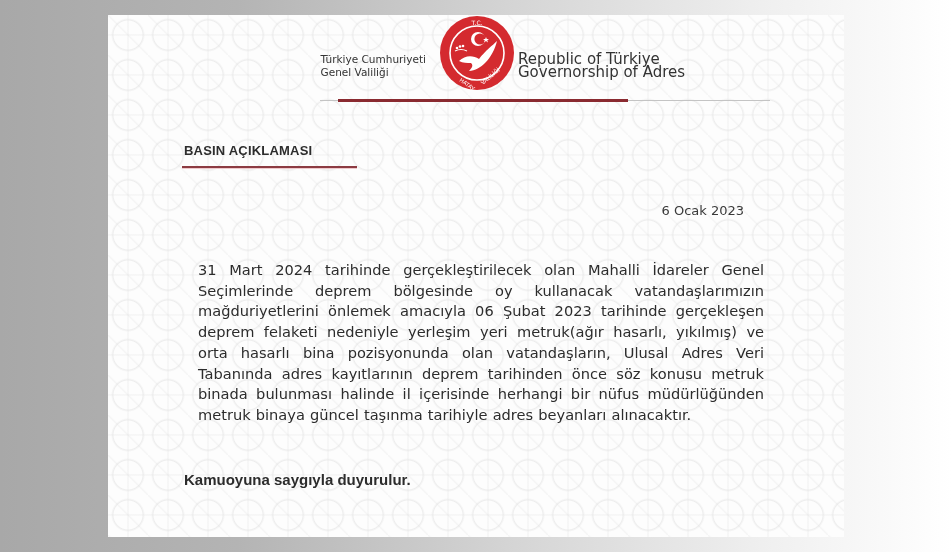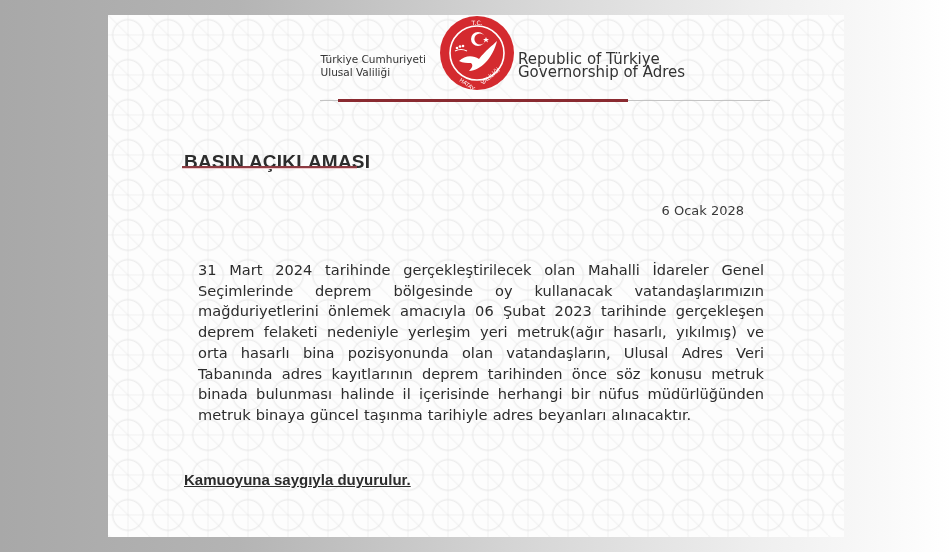--- a/index.html
+++ b/index.html
@@ -30,52 +30,52 @@
   .logo {
     position: absolute; left: 331px; top: 0px; width: 76px; height: 76px;
   }
   .divider {
     position: absolute; left: 212px; top: 85px; width: 450px; height: 1px; background: #c4c4c4;
   }
   .divider-accent {
     position: absolute; left: 230px; top: 84px; width: 290px; height: 3px; background: #8a2a30;
   }
   .title {
-    position: absolute; left: 76px; top: 136px;
+    position: absolute; left: 76px; top: 128px;
     font-family: "Liberation Sans", sans-serif; font-weight: bold;
-    font-size: 19px; letter-spacing: 0.2px; color: #2d2d2d;
+    font-size: 13px; letter-spacing: 0.2px; color: #2d2d2d;
   }
   .title-underline {
     position: absolute; left: 74px; top: 151px; width: 175px; height: 2px; background: #8c3b42;
     box-shadow: 0 1px 0 #f0c9cc;
   }
   .date {
     position: absolute; right: 100px; top: 188px;
     font-size: 13px; color: #3a3a3a;
   }
   .body-text {
     position: absolute; left: 90px; top: 245px; width: 566px;
     font-size: 14.6px; line-height: 20.7px; color: #2c2c2c;
     text-align: justify; text-align-last: left;
     hyphens: none; word-spacing: 0.5px;
   }
   .closing {
     position: absolute; left: 76px; top: 456px;
     font-family: "Liberation Sans", sans-serif; font-weight: bold;
-    font-size: 15px; color: #2c2c2c; text-decoration: underline;
+    font-size: 15px; color: #2c2c2c;
   }
 </style>
 </head>
 <body>
 
 <div class="doc">
 
   <div class="header-left">
     <div>Türkiye Cumhuriyeti</div>
-    <div>Ulusal Valiliği</div>
+    <div>Genel Valiliği</div>
   </div>
 
   <div class="logo">
     <svg width="76" height="76" viewBox="0 0 76 76">
       <circle cx="38" cy="38" r="37" fill="#d42a2f"></circle>
       <circle cx="38" cy="38" r="27" fill="none" stroke="#ffffff" stroke-width="1.6"></circle>
       <text x="38" y="10" text-anchor="middle" font-family="DejaVu Sans, sans-serif" font-size="6" fill="#fff">T.C.</text>
 
       <circle cx="39" cy="24" r="7" fill="#fff"></circle>
       <circle cx="41" cy="24" r="5.6" fill="#d42a2f"></circle>
@@ -95,18 +95,18 @@
     <div>Republic of Türkiye</div>
     <div>Governorship of Adres</div>
   </div>
 
   <div class="divider"></div>
   <div class="divider-accent"></div>
 
   <div class="title">BASIN AÇIKLAMASI</div>
   <div class="title-underline"></div>
 
-  <div class="date">6 Ocak 2028</div>
+  <div class="date">6 Ocak 2023</div>
 
   <div class="body-text">31 Mart 2024 tarihinde gerçekleştirilecek olan Mahalli İdareler Genel Seçimlerinde deprem bölgesinde oy kullanacak vatandaşlarımızın mağduriyetlerini önlemek amacıyla 06 Şubat 2023 tarihinde gerçekleşen deprem felaketi nedeniyle yerleşim yeri metruk(ağır hasarlı, yıkılmış) ve orta hasarlı bina pozisyonunda olan vatandaşların, Ulusal Adres Veri Tabanında adres kayıtlarının deprem tarihinden önce söz konusu metruk binada bulunması halinde il içerisinde herhangi bir nüfus müdürlüğünden metruk binaya güncel taşınma tarihiyle adres beyanları alınacaktır.</div>
 
   <div class="closing">Kamuoyuna saygıyla duyurulur.</div>
 </div>
 
 </body></html>

